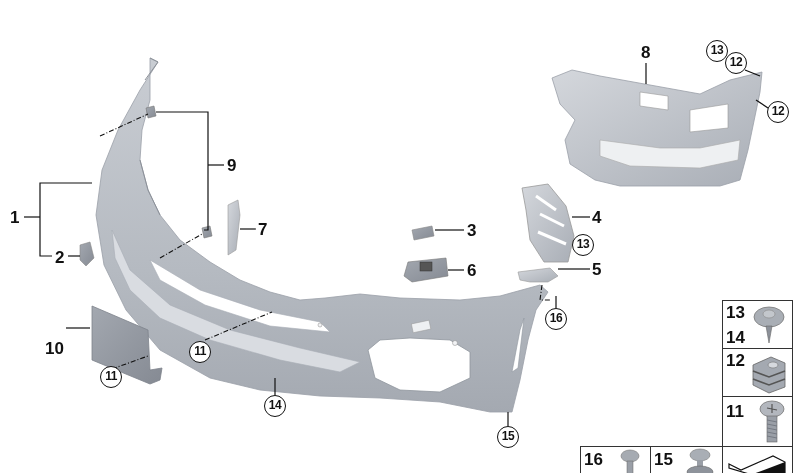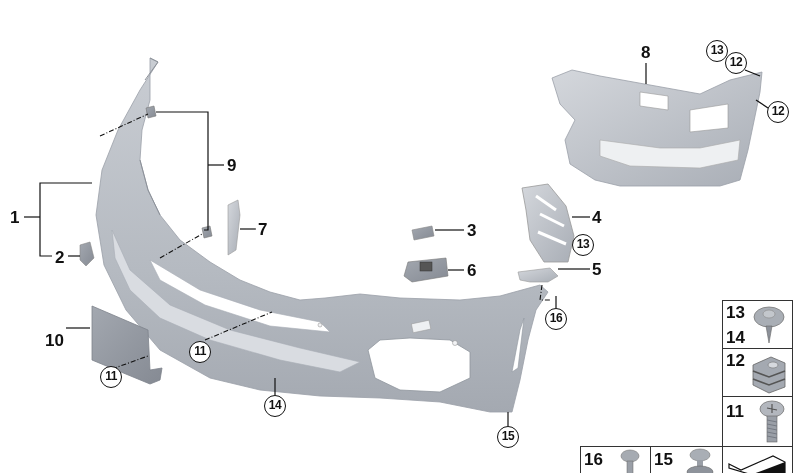--- a/index.html
+++ b/index.html
@@ -128,21 +128,21 @@
 
   <span class="lbl" style="left:10px;top:209px">1</span>
   <span class="lbl" style="left:55px;top:249px">2</span>
   <span class="lbl" style="left:467px;top:222px">3</span>
   <span class="lbl" style="left:592px;top:209px">4</span>
   <span class="lbl" style="left:592px;top:261px">5</span>
   <span class="lbl" style="left:467px;top:262px">6</span>
   <span class="lbl" style="left:258px;top:221px">7</span>
   <span class="lbl" style="left:641px;top:44px">8</span>
   <span class="lbl" style="left:227px;top:157px">9</span>
-  <span class="lbl" style="left:45px;top:332px">10</span>
+  <span class="lbl" style="left:45px;top:340px">10</span>
 
   <span class="circ" style="left:189px;top:341px">11</span>
   <span class="circ" style="left:100px;top:366px">11</span>
   <span class="circ" style="left:725px;top:52px">12</span>
   <span class="circ" style="left:767px;top:101px">12</span>
   <span class="circ" style="left:706px;top:40px">13</span>
   <span class="circ" style="left:572px;top:234px">13</span>
   <span class="circ" style="left:264px;top:395px">14</span>
   <span class="circ" style="left:497px;top:426px">15</span>
   <span class="circ" style="left:545px;top:308px">16</span>

